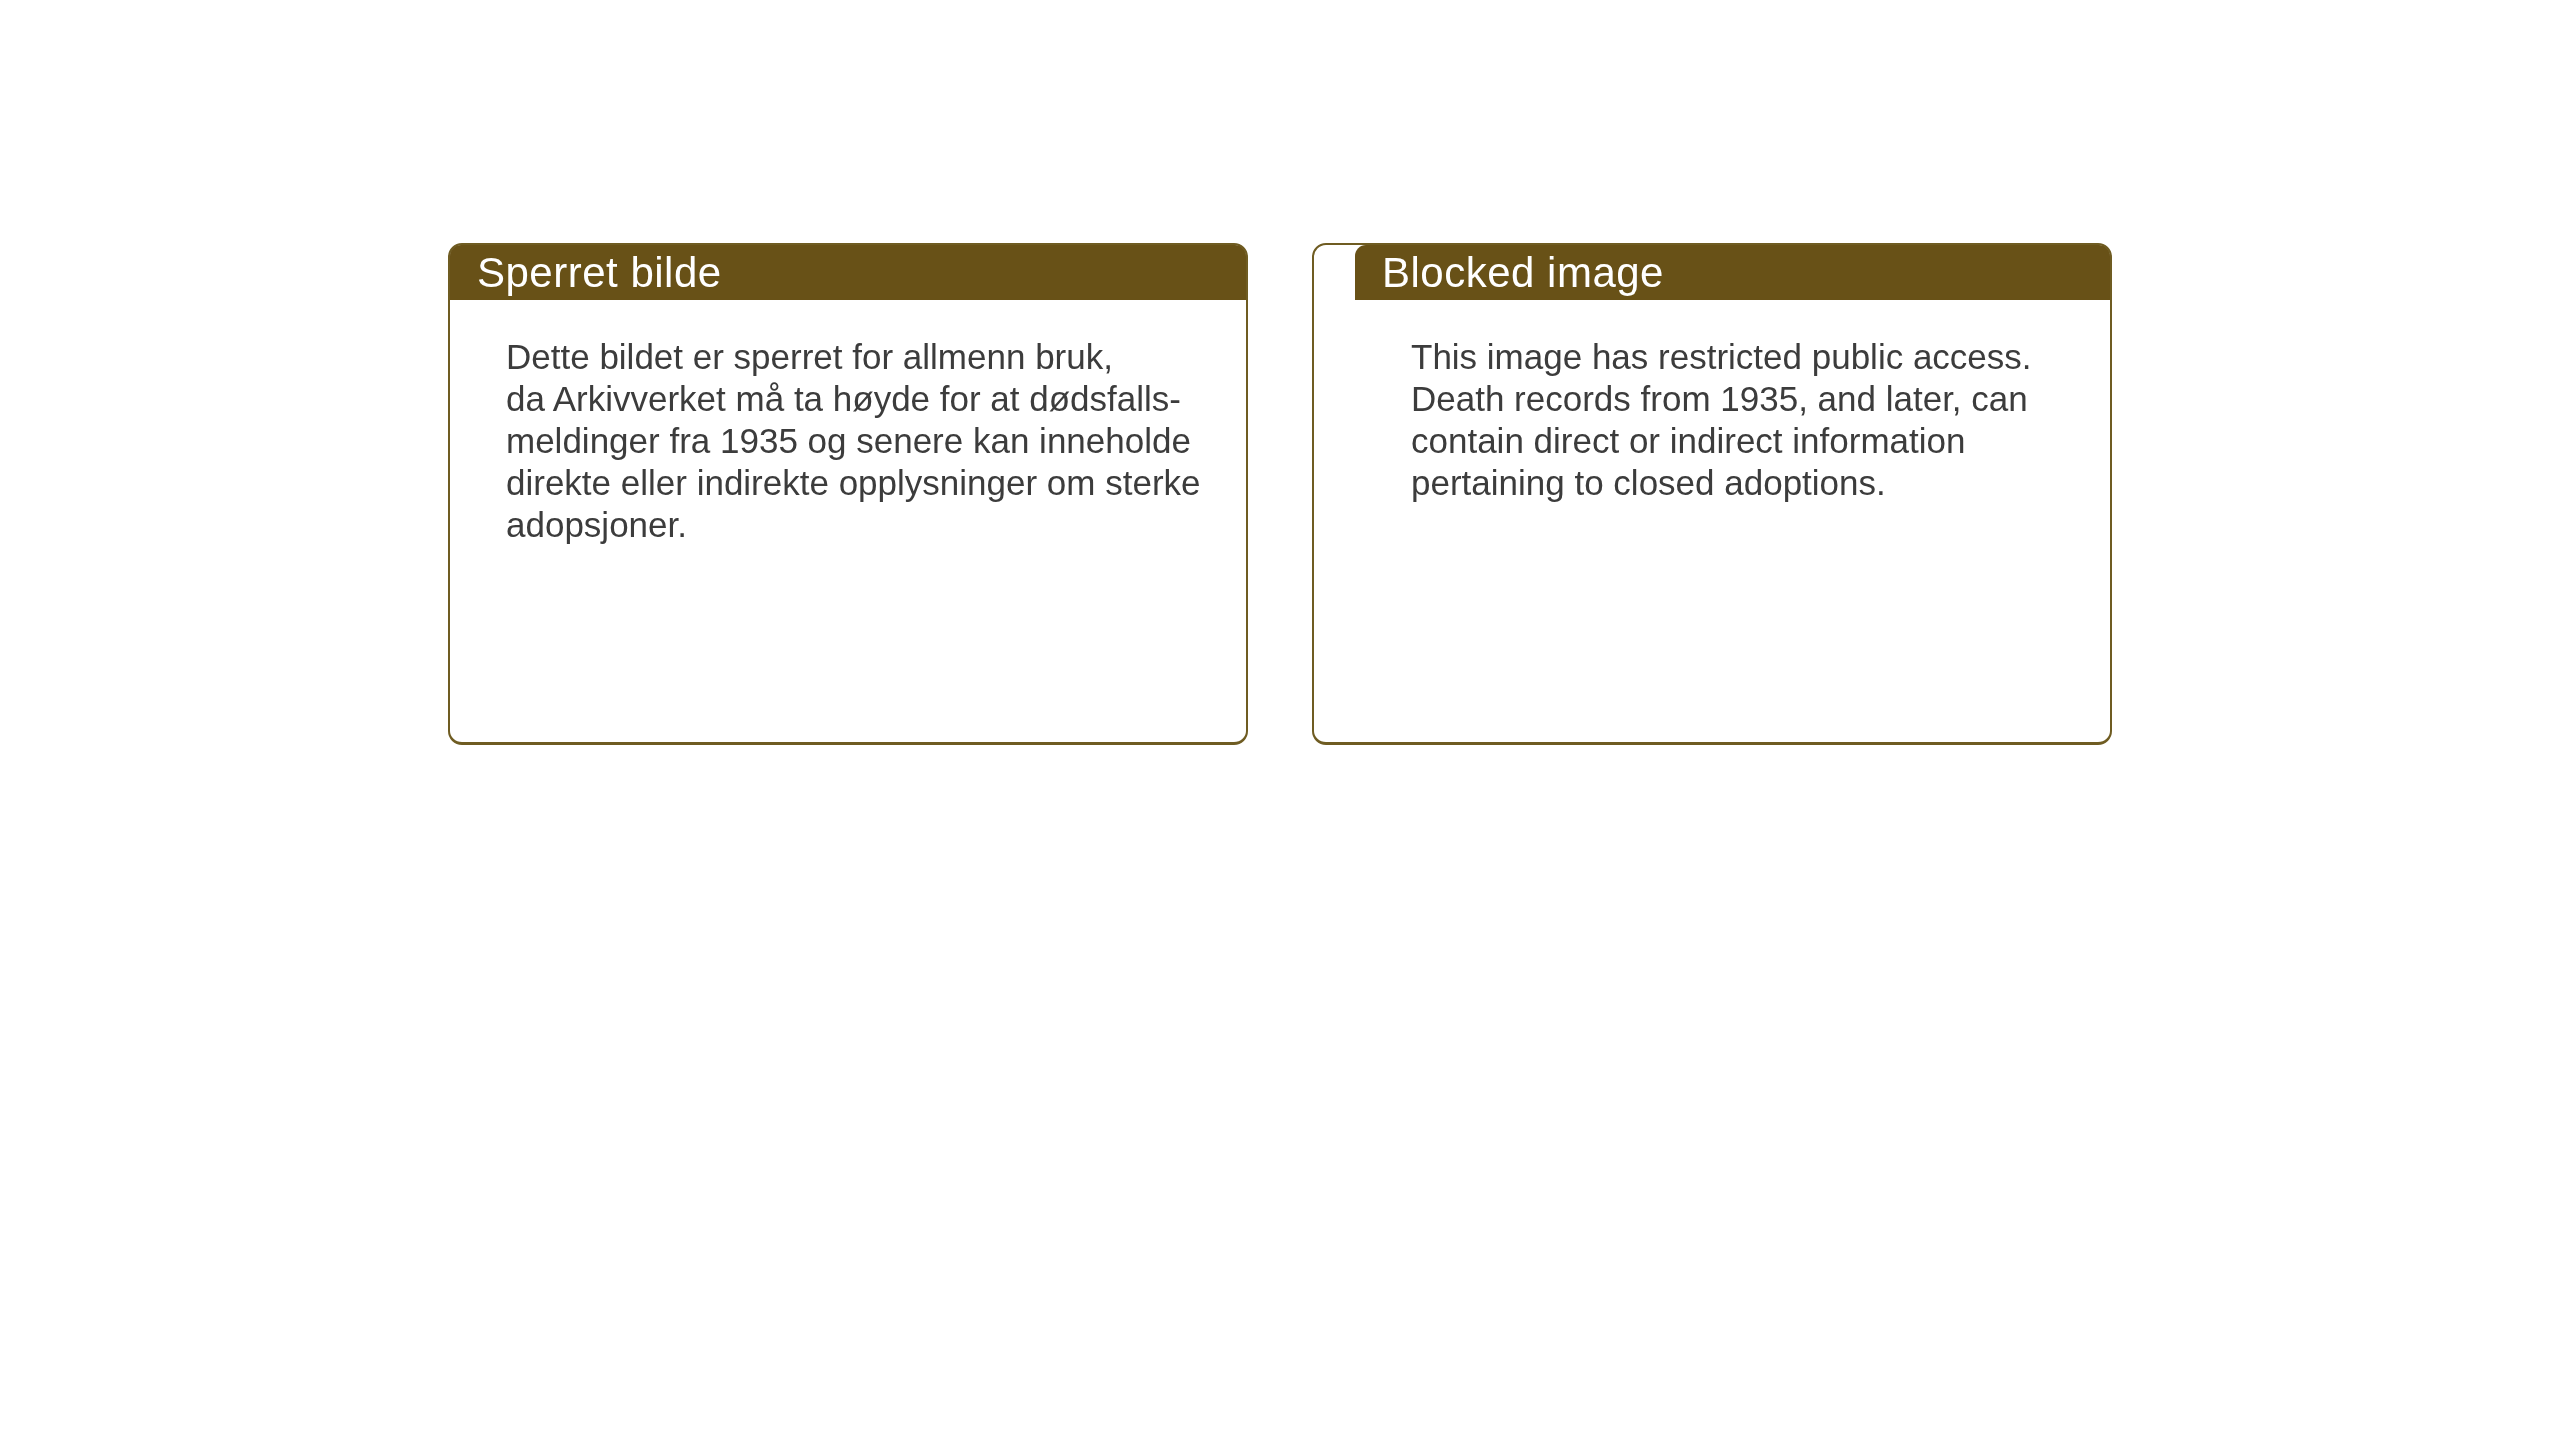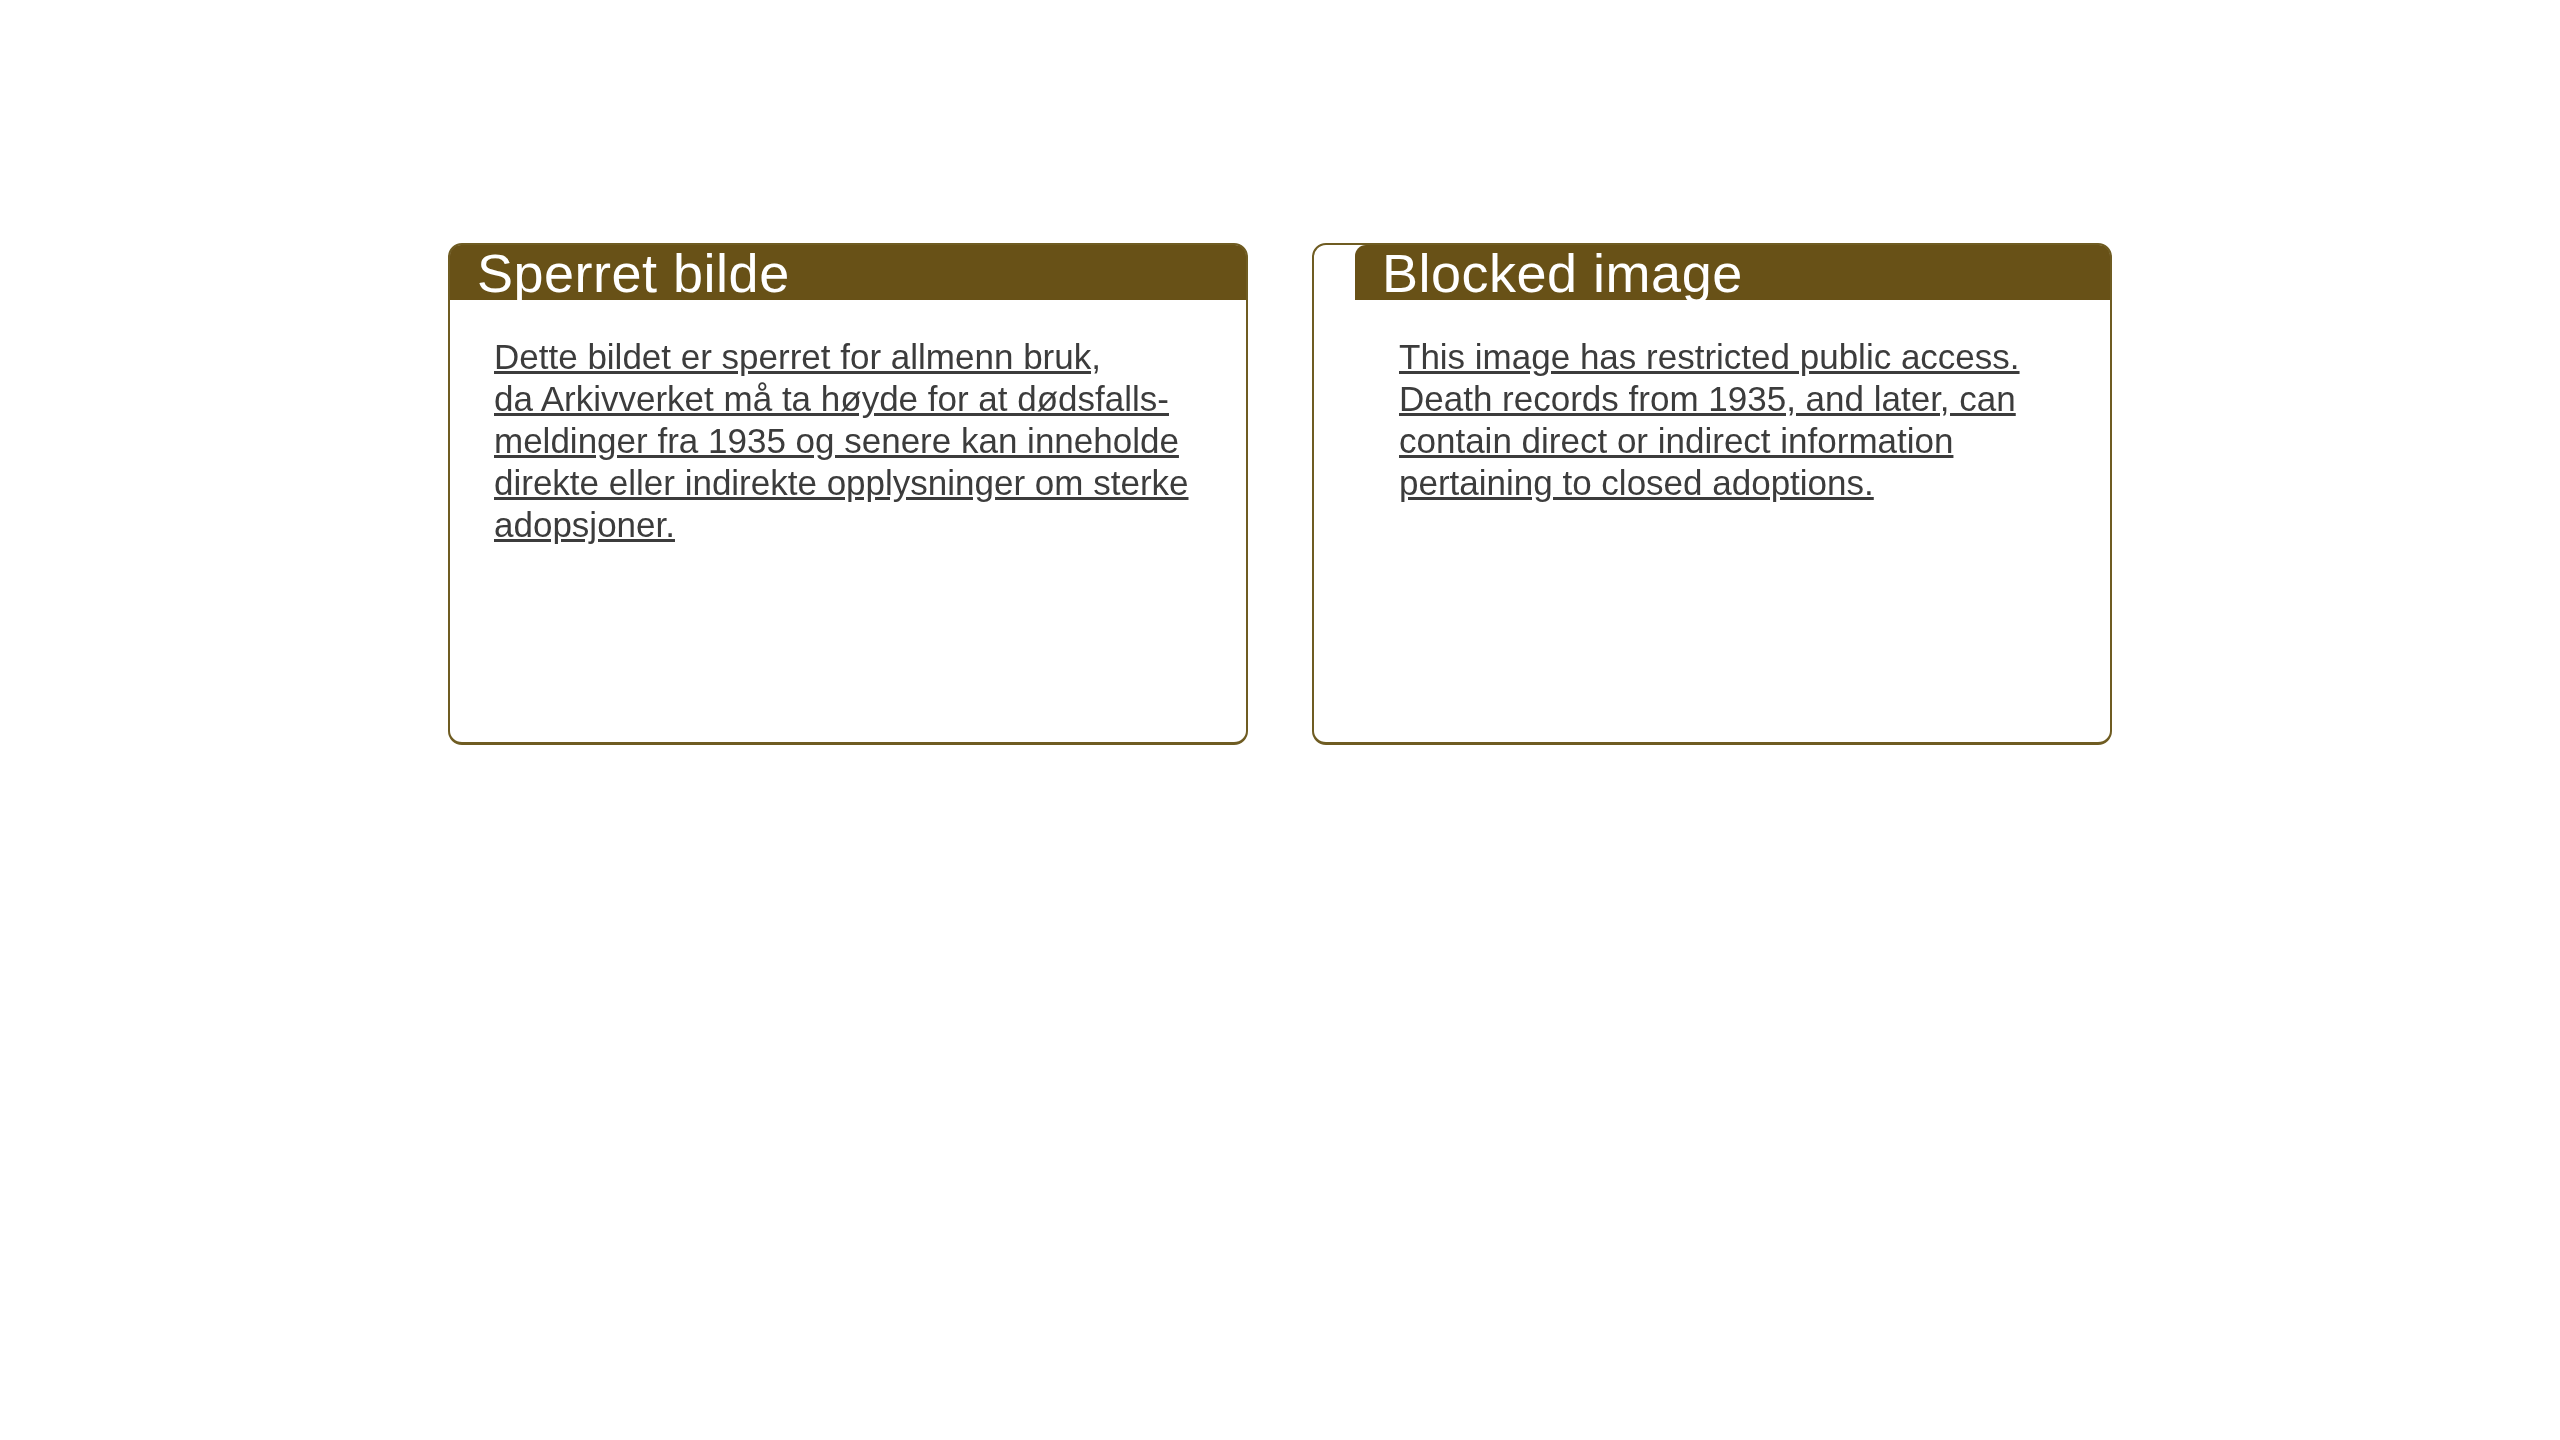--- a/index.html
+++ b/index.html
@@ -38,34 +38,33 @@
   .card-header {
     height: 55px;
     background: var(--header-bg);
     border-radius: 11px 11px 0 0;
     display: flex;
     align-items: center;
     padding-left: 27px;
   }
   .card-title {
     color: var(--header-text);
-    font-size: 54px;
+    font-size: 42px;
     line-height: 1;
     letter-spacing: 0.5px;
   }
   .card-body {
     padding: 36px 40px 0 40px;
     color: var(--body-text);
     font-size: 35px;
     line-height: 42px;
   }
   .card-paragraph {
-    margin: 0 0 42px 4px;
+    margin: 0 0 42px 16px;
     white-space: pre-line;
-    text-decoration: underline;
   }
 </style>
 </head>
 <body>
 
 <div class="page">
 
   <section class="card card-no">
     <header class="card-header">
       <span class="card-title">Sperret bilde</span>

